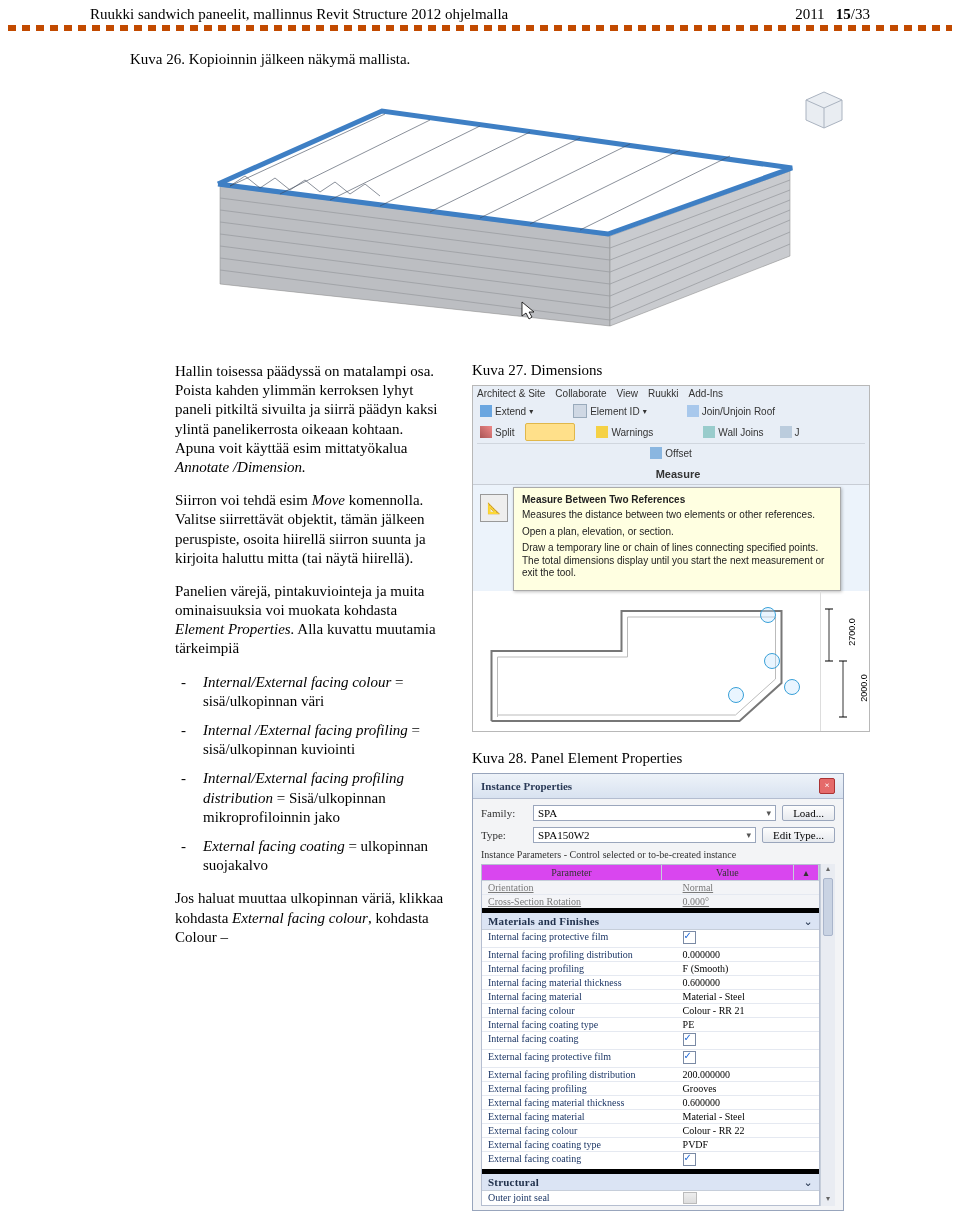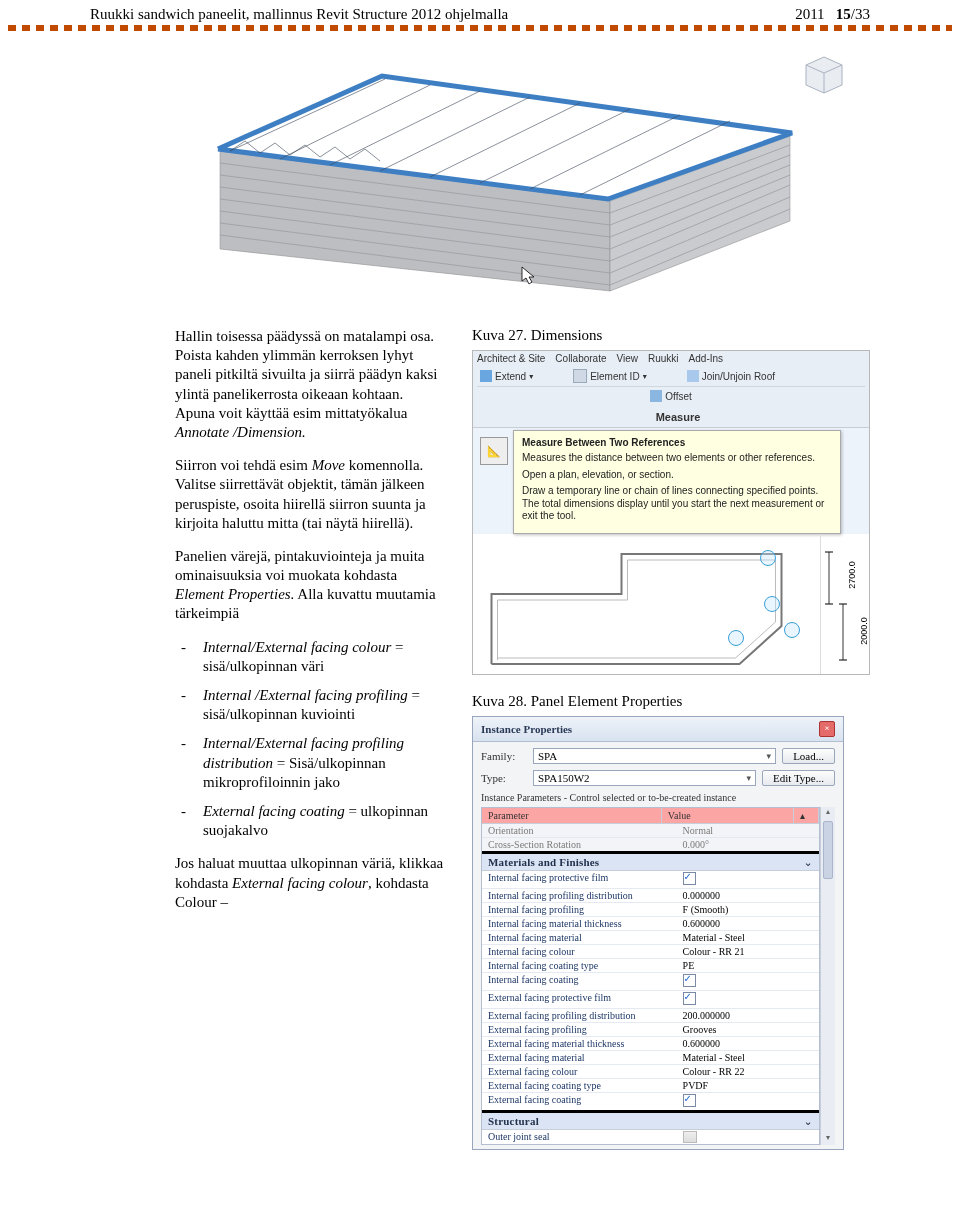--- a/index.html
+++ b/index.html
@@ -88,49 +88,50 @@
   .ip-title { background:linear-gradient(#eef3f9,#d8e2f0); padding:4px 8px; font-weight:600; color:#2a3a57; border-bottom:1px solid #b3bdd0; display:flex; justify-content:space-between; align-items:center;}
   .ip-close { width:14px; height:14px; background:#e56a6a; border:1px solid #a33; color:#fff; font-size:9px; text-align:center; line-height:13px; border-radius:2px;}
   .ip-body { padding:6px 8px 4px 8px; }
   .form-row { display:flex; align-items:center; margin-bottom:6px; gap:6px;}
   .form-row label { width:46px; font-size:11px; color:#333;}
   .form-row .combo { flex:1; background:#fff; border:1px solid #9aa6bc; font-size:11px; padding:1px 4px; display:flex; justify-content:space-between; align-items:center;}
   .form-row .combo .arrow { font-size:9px; color:#555;}
   .form-row .btn { background:linear-gradient(#fdfdfd,#e6e9ee); border:1px solid #9aa6bc; font-size:11px; padding:1px 10px; border-radius:2px;}
   .ip-sub { font-size:10px; color:#333; margin:6px 0 4px 0;}
   .params { border:1px solid #b5bed0; background:#fff;}
-  .p-head { display:flex; background:#fca5a5; border-bottom:1px solid #c6ceda; font-size:10px; color:#333;}
+  .p-head { display:flex; background:#d946ef; border-bottom:1px solid #c6ceda; font-size:10px; color:#333;text-align:center;}
   .p-head div { padding:2px 6px; border-right:1px solid #c6ceda;}
   .ph-param { flex:1.4;}
   .ph-val { flex:1;}
-  .p-group { background:#dbe4f4; font-weight:bold; color:#22324d; padding:2px 6px; border-top:3px solid #000000; border-bottom:1px solid #c6ceda; letter-spacing:.2px;}
+  .p-group { background:#dbe4f4; font-weight:bold; color:#22324d; padding:2px 6px; border-top:5px solid #000000; border-bottom:1px solid #c6ceda; letter-spacing:.2px;}
   .p-row { display:flex; border-bottom:1px solid #e5e9f1; font-size:10px;}
   .p-row:last-child { border-bottom:none;}
   .p-row .pn { flex:1.4; padding:1px 6px; color:#1d3766;}
   .p-row .pv { flex:1; padding:1px 6px; color:#000; position:relative;}
-  .p-row.muted .pn,.p-row.muted .pv { color:#7a7a7a; background:#f3f4f7;}
+  .p-row.muted .pn,.p-row.muted .pv { color:#7a7a7a; background:#f3f4f7;text-decoration:underline;}
   .chk { display:inline-block; width:11px; height:11px; border:1px solid #7a8aa5; background:#fff; position:relative; }
   .chk.checked::after { content:"✓"; color:#1c66d6; font-size:10px; position:absolute; top:-2px; left:0;}
   .scroll-cap { width:12px; background:linear-gradient(#eee,#ddd); border:1px solid #bbb; height:10px; display:inline-block; vertical-align:middle;}
   .scroll-v { width:14px; background:#e9ecf2; border-left:1px solid #c6ceda; position:relative;}
 </style>
 </head>
 <body>
 
 <div class="header-line">
   <span>Ruukki sandwich paneelit, mallinnus Revit Structure 2012 ohjelmalla</span>
   <span class="header-right">
     <span>2011</span>&nbsp;&nbsp;
     <b>15</b><span>/33</span>
   </span>
 </div>
 <div class="dotted-rule"></div>
 
 <div class="content">
 
+  <p class="caption">Kuva 26. Kopioinnin jälkeen näkymä mallista.</p>
 
   <div class="fig1">
     <svg viewBox="0 0 720 260" width="720" height="260">
 
       <polygon points="90,208 480,250 660,180 250,130" fill="#e8e8e8"></polygon>
 
       <polygon points="90,110 480,160 480,250 90,208" fill="#bcbec2" stroke="#888" stroke-width="0.5"></polygon>
 
       <polygon points="480,160 660,95 660,180 480,250" fill="#c9cbcf" stroke="#888" stroke-width="0.5"></polygon>
 
@@ -226,20 +227,36 @@
             <span class="tbtn" style="margin-left:28px;">
                 <span class="ico" style="background:#cfd8e4;border:1px solid #9ab;position:relative;"></span>
                 <span>Element ID</span> 
                 <span style="font-size:8px;">▾</span>
               </span>
             <span class="tbtn" style="margin-left:28px;">
                 <span class="ico" style="background:#a8c8ec"></span>
                 <span>Join/Unjoin Roof</span>
               </span>
           </div>
+          <div class="dim-row">
+            <span class="tbtn">
+                <span class="ico" style="background:linear-gradient(45deg,#a55,#e88)"></span>
+                <span>Split</span>
+              </span>
+            <span class="tbtn hl" style="margin-left:2px;width:40px;height:14px;"></span>
+            <span class="tbtn" style="margin-left:12px;">
+                <span class="ico" style="background:#f5d145"></span>
+                <span>Warnings</span>
+              </span>
+            <span class="tbtn" style="margin-left:38px;">
+                <span class="ico" style="background:#9cc"></span>
+                <span>Wall Joins</span>
+              </span>
+            <span class="tbtn" style="margin-left:4px;"><span class="ico" style="background:#bcd"></span>J</span>
+          </div>
           <div class="dim-row" style="border-top:1px solid #d0d6de;flex-direction:column;">
             <span class="tbtn">
                 <span class="ico" style="background:#8ab6e0"></span>
                 <span>Offset</span>
               </span>
             <span class="big-measure" style="margin-left:14px;">Measure</span>
           </div>
         </div>
         <div style="position:relative;">
           <div class="tooltip-box">

